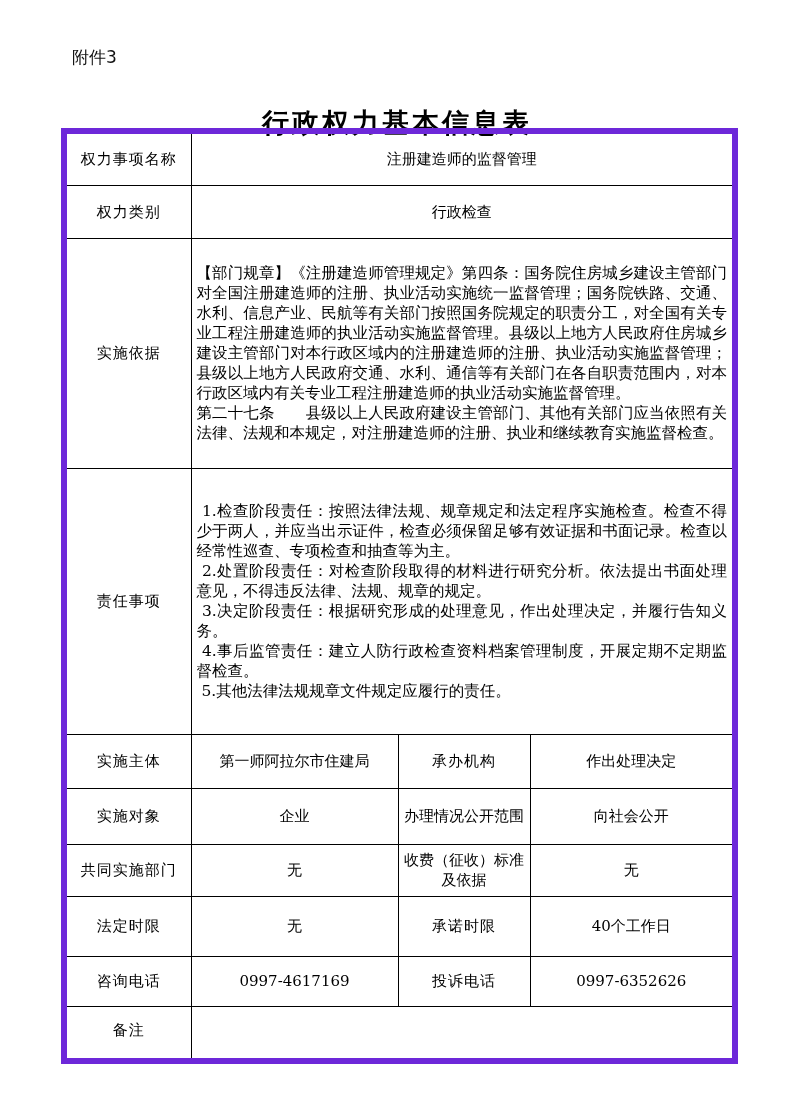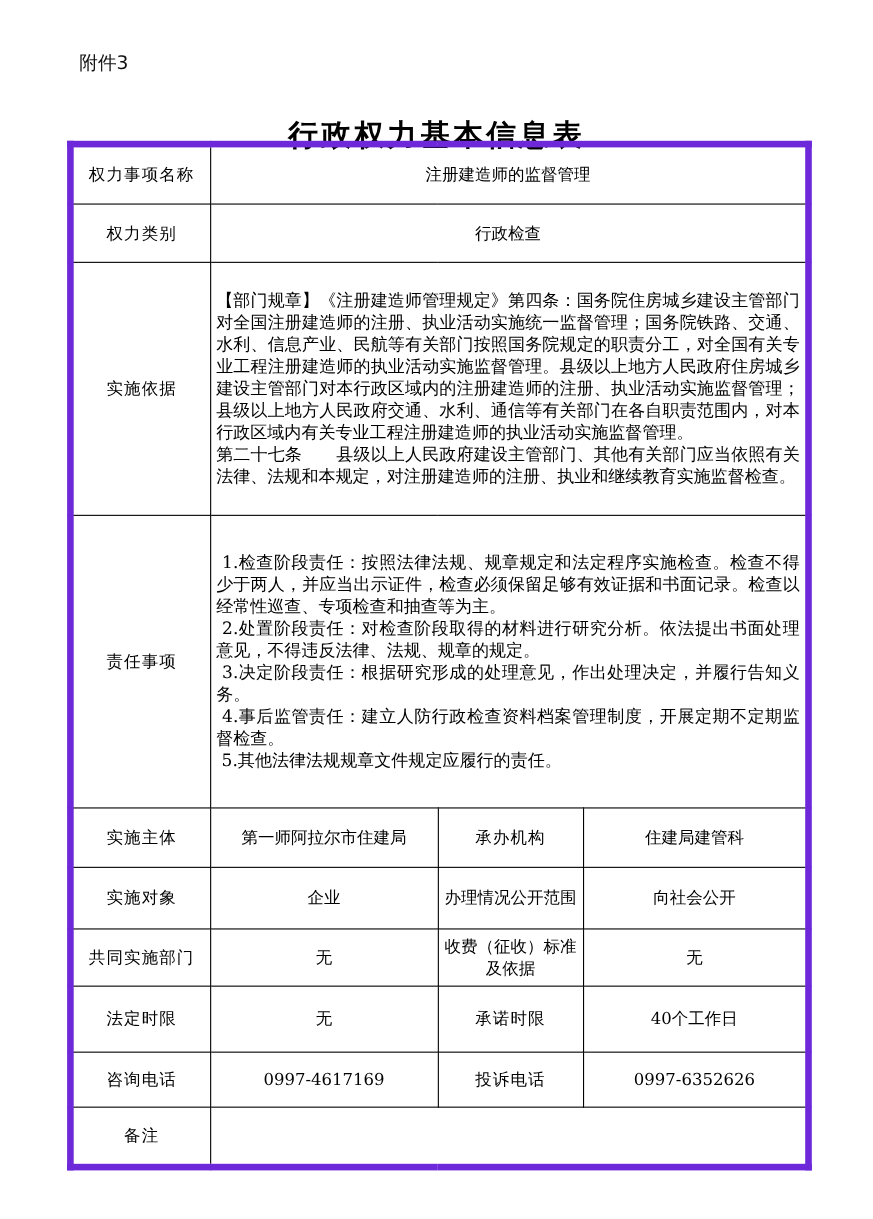--- a/index.html
+++ b/index.html
@@ -40,21 +40,21 @@
   }
   tr.r1{height:54px;}
   tr.r2{height:53px;}
   tr.r3{height:230px;}
   tr.r4{height:266px;}
   tr.r5{height:54px;}
   tr.r6{height:56px;}
   tr.r7{height:52px;}
   tr.r8{height:60px;}
   tr.r9{height:50px;}
-  tr.r10{height:55px;}
+  tr.r10{height:55px;font-family:Liberation Mono, monospace;}
   td.tight{padding:2px 1px;letter-spacing:0;}
 </style>
 </head>
 <body>
 
 <div class="attachment">附件3</div>
 
 <div class="doc-title">行政权力基本信息表</div>
 
 <table class="info">
@@ -83,21 +83,21 @@
       <td colspan="3" class="longtext"> 1.检查阶段责任：按照法律法规、规章规定和法定程序实施检查。检查不得少于两人，并应当出示证件，检查必须保留足够有效证据和书面记录。检查以经常性巡查、专项检查和抽查等为主。
  2.处置阶段责任：对检查阶段取得的材料进行研究分析。依法提出书面处理意见，不得违反法律、法规、规章的规定。
  3.决定阶段责任：根据研究形成的处理意见，作出处理决定，并履行告知义务。
  4.事后监管责任：建立人防行政检查资料档案管理制度，开展定期不定期监督检查。
  5.其他法律法规规章文件规定应履行的责任。</td>
     </tr>
     <tr class="r5">
       <td class="lbl">实施主体</td>
       <td>第一师阿拉尔市住建局</td>
       <td class="lbl">承办机构</td>
-      <td>住建局建管科</td>
+      <td>作出处理决定</td>
     </tr>
     <tr class="r6">
       <td class="lbl">实施对象</td>
       <td>企业</td>
       <td class="lbl tight">办理情况公开范围</td>
       <td>向社会公开</td>
     </tr>
     <tr class="r7">
       <td class="lbl">共同实施部门</td>
       <td>无</td>

